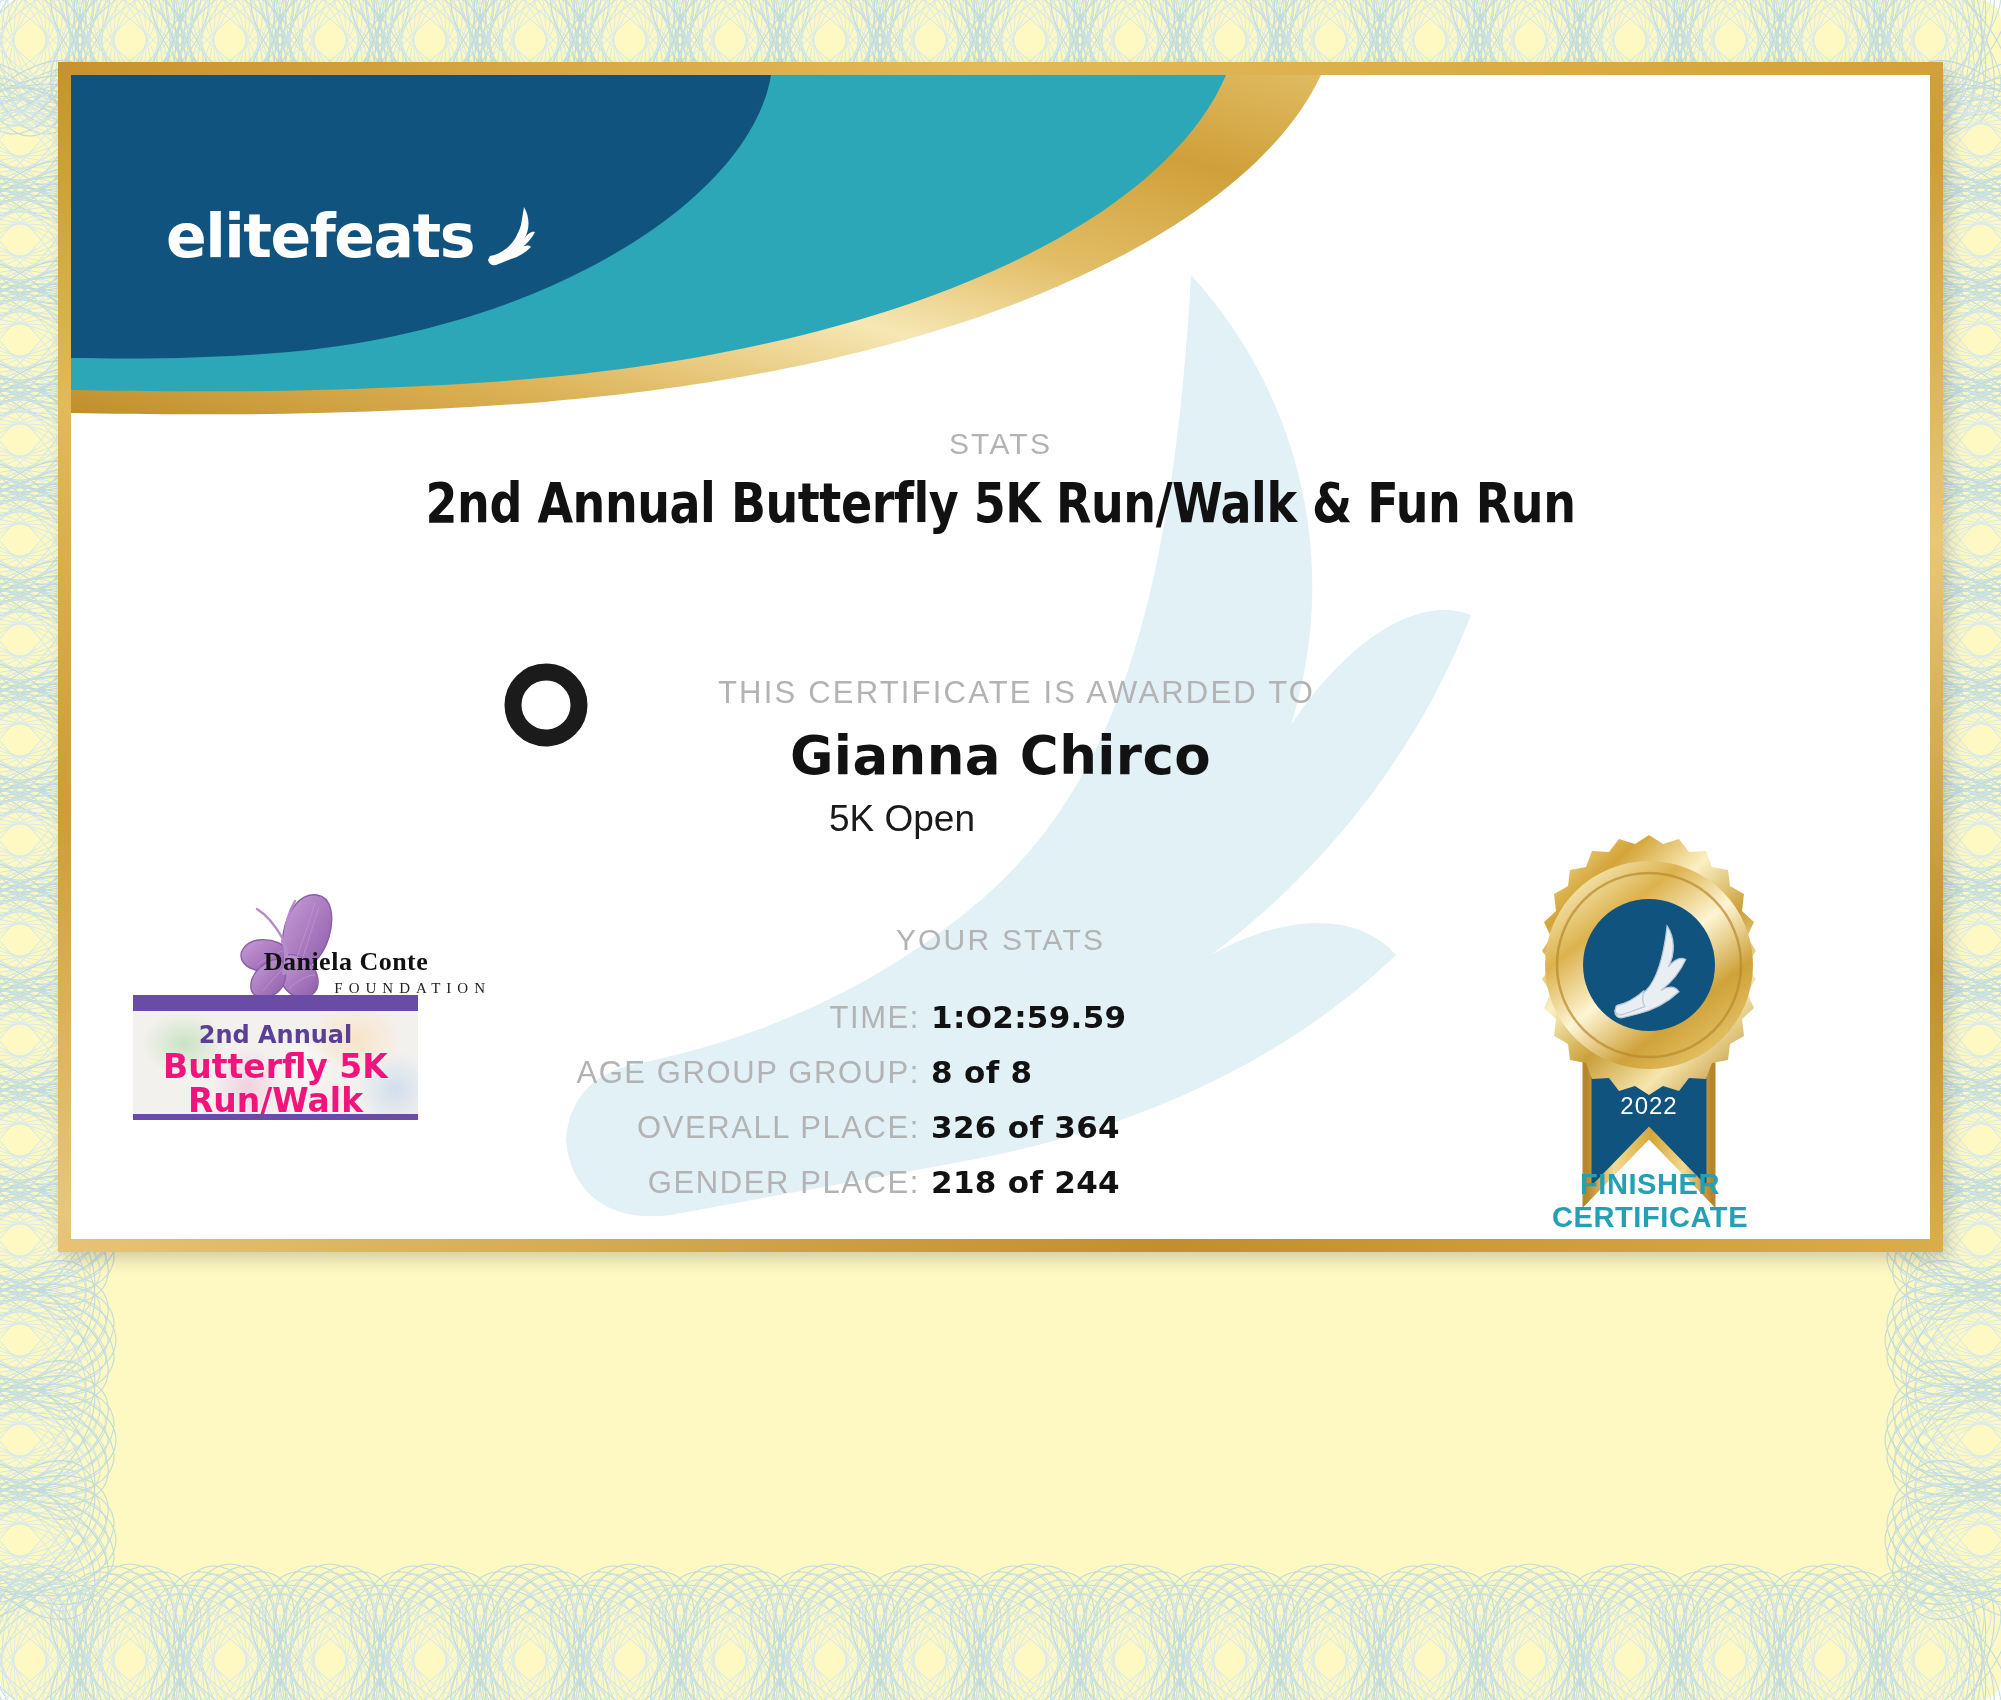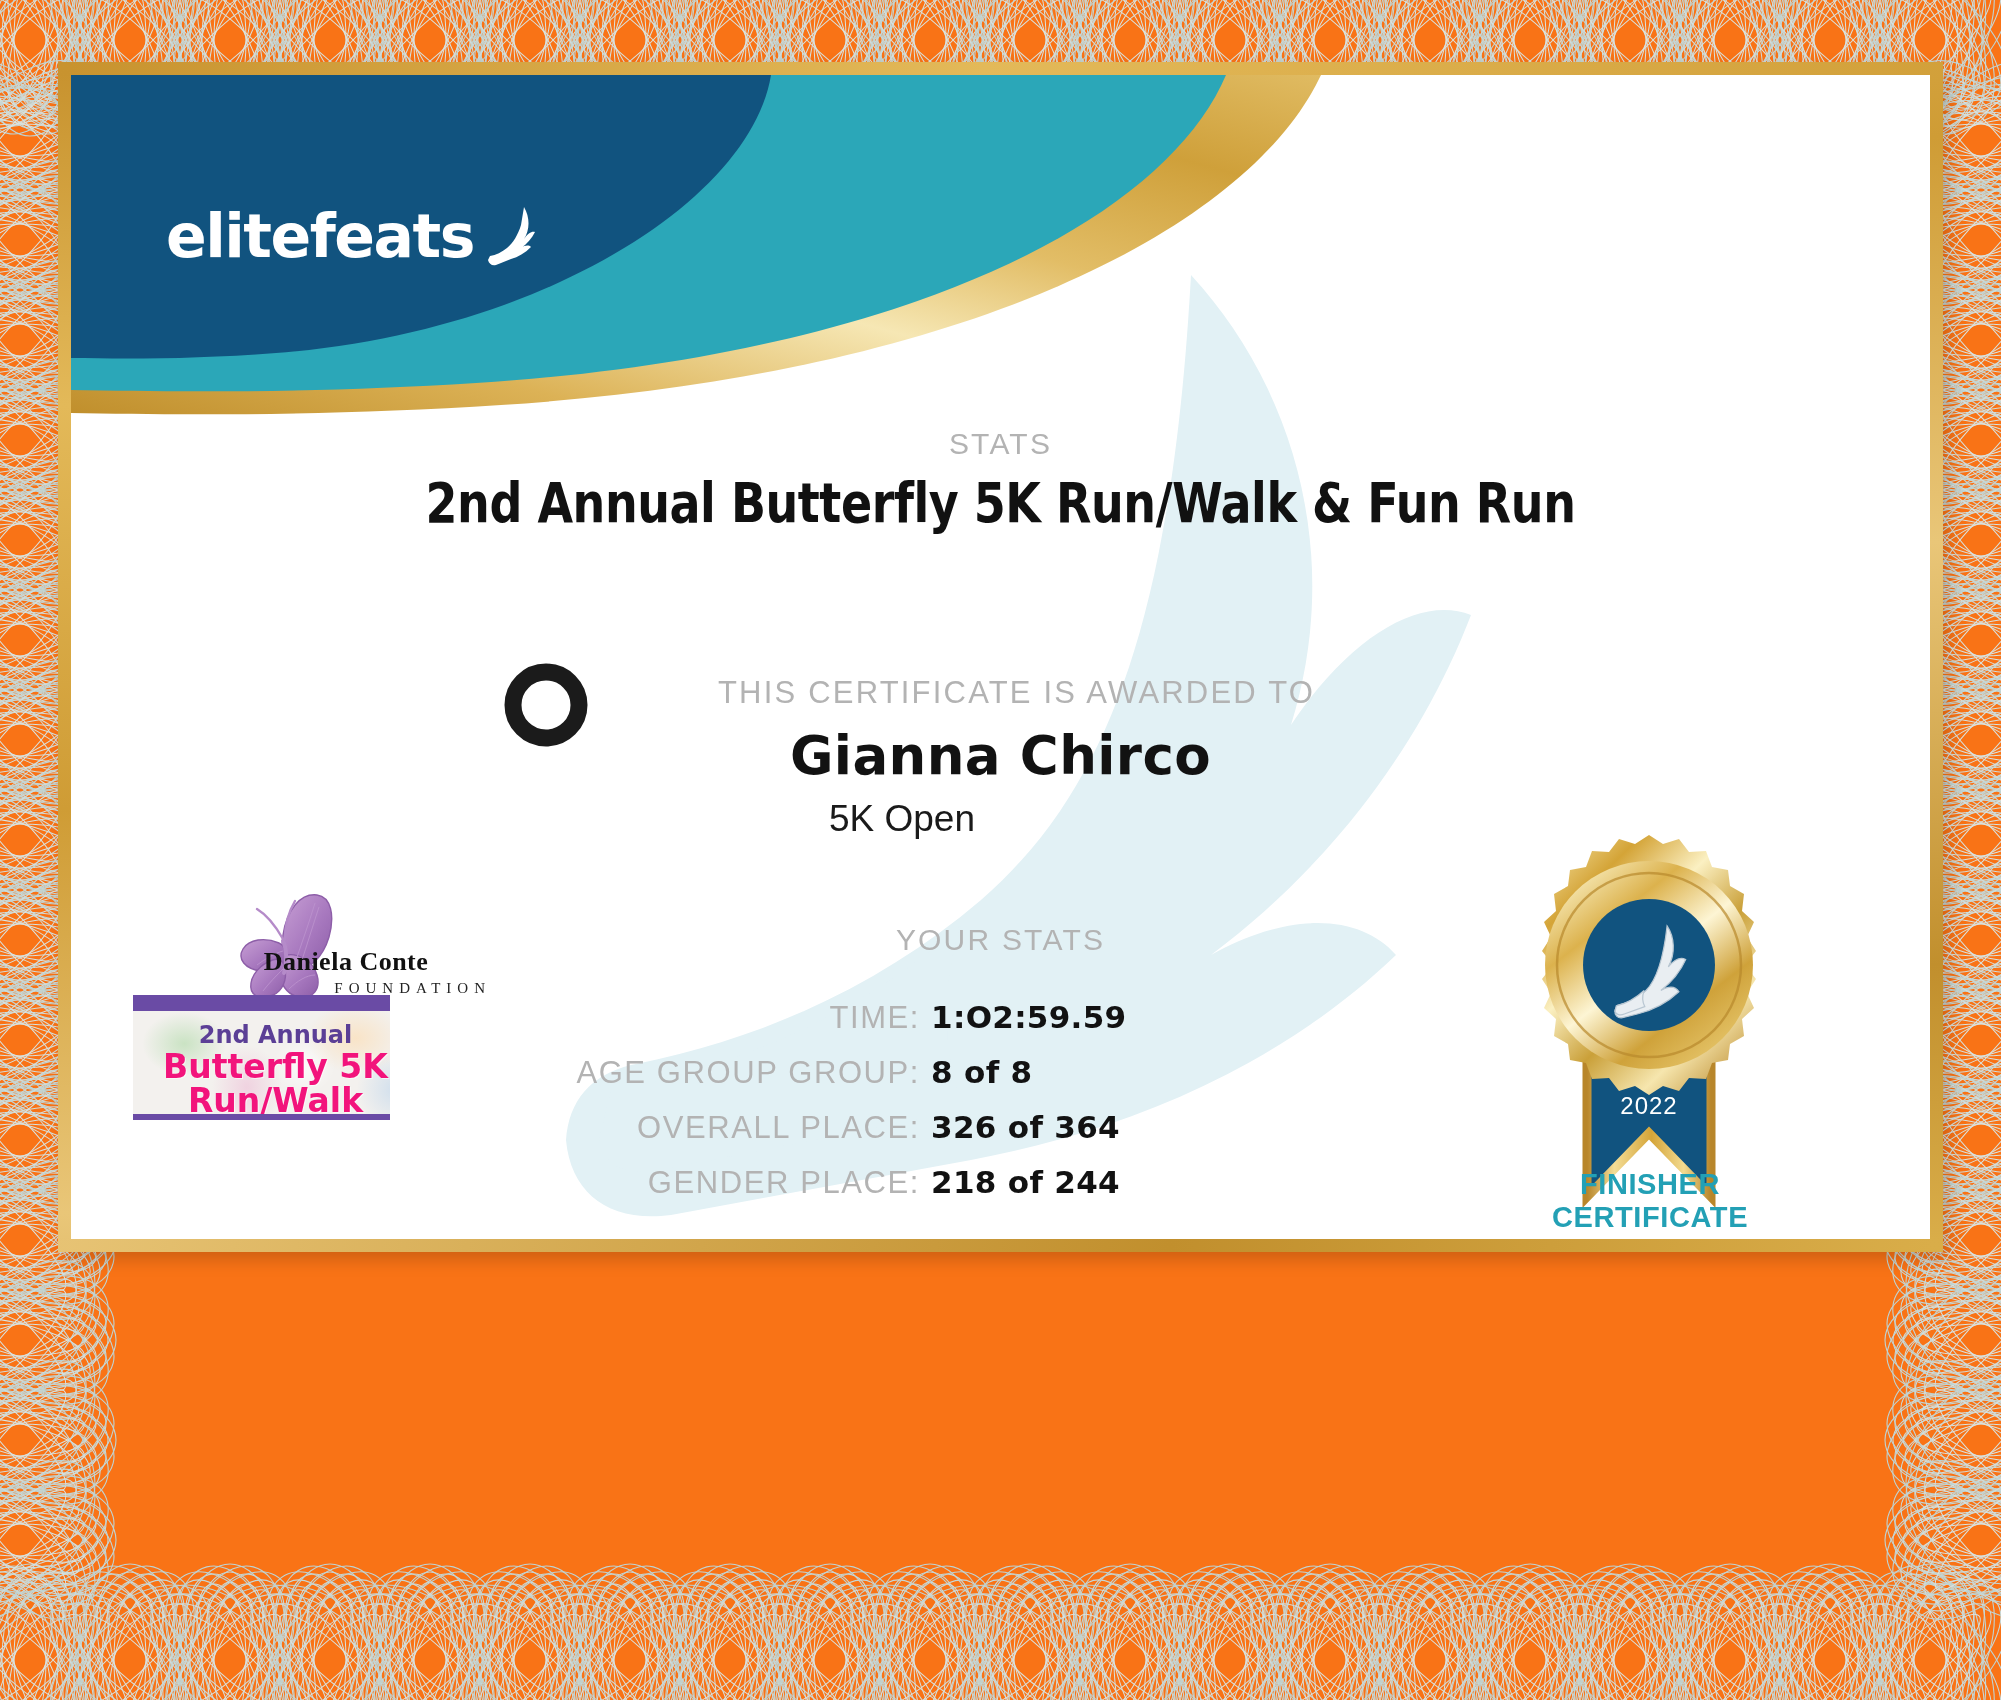--- a/index.html
+++ b/index.html
@@ -12,21 +12,22 @@
     height: 1700px;
     font-family: "Liberation Sans", sans-serif;
     overflow: hidden;
     position: relative;
   }
 
   
   #page {
     position: absolute;
     inset: 0;
-    background: #f97316;
+    background: #fef9c3;
+    border-radius: 21px;
   }
   .guilloche {
     position: absolute;
     inset: 0;
     pointer-events: none;
   }
 
   
   #gold-frame {
     position: absolute;
@@ -181,21 +182,21 @@
     font-size: 15px;
     color: #222;
     letter-spacing: 6px;
   }
 
   
   #event-poster {
     position: absolute;
     left: 62px;
     top: 920px;
-    width: 257px;
+    width: 285px;
     height: 125px;
     overflow: hidden;
     border: 0;
   }
   #poster-bar {
     position: absolute;
     left: 0; top: 0;
     width: 285px; height: 16px;
     background: #6a4ba5;
   }

